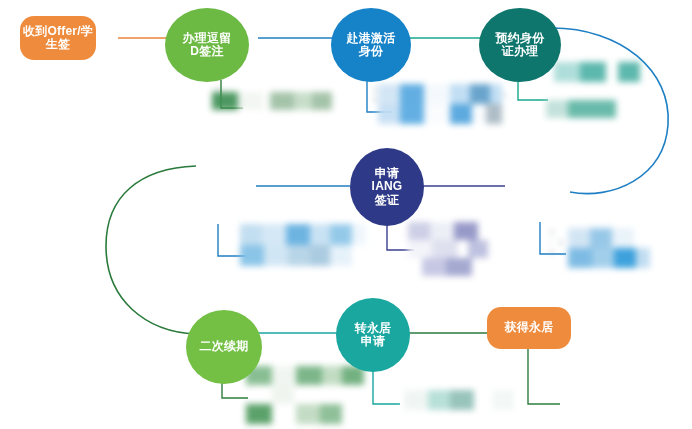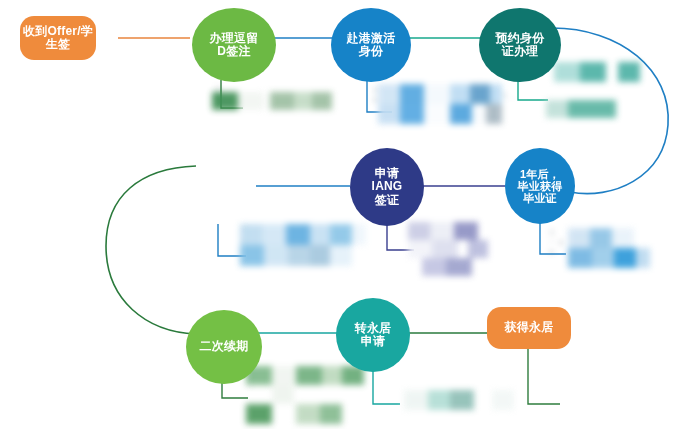--- a/index.html
+++ b/index.html
@@ -23,21 +23,21 @@
   
   .node{position:absolute;z-index:4;display:flex;align-items:center;justify-content:center;
         text-align:center;color:#fff;font-weight:bold;box-sizing:border-box;
         line-height:1.12;letter-spacing:.2px;}
   .node span{display:block;padding:0 2px;}
   .ellipse{border-radius:50%;}
   .pill{border-radius:14px;}
 
   .n-orange{background:#ef8b3c;}
   .n-green{background:#6cb944;}
-  .n-blue{background:#1683c8;}
+  .n-blue{background:#1683c8;font-family:Liberation Serif, serif;}
   .n-teal{background:#0f766e;}
   .n-navy{background:#2e3a87;}
   .n-teal2{background:#19a7a0;}
   .n-lgreen{background:#74c045;}
 </style>
 </head>
 <body>
 
 <div id="stage">
 
@@ -170,48 +170,41 @@
     <i style="left:88px;top:2px;width:22px;height:20px;background:#f2f7f6;"></i>
   </div>
 
   <div class="node pill n-orange" style="left:20px;top:16px;width:76px;height:44px;font-size:12px;">
     <div>
       <span>收到Offer/学</span>
       <span>生签</span>
     </div>
   </div>
 
-  <div class="node ellipse n-green" style="left:192px;top:8px;width:84px;height:74px;font-size:12px;">
+  <div class="node ellipse n-green" style="left:165px;top:8px;width:84px;height:74px;font-size:12px;">
     <div>
       <span>办理逗留</span>
       <span>D签注</span>
     </div>
   </div>
 
   <div class="node ellipse n-blue" style="left:331px;top:8px;width:80px;height:74px;font-size:12px;">
     <div>
       <span>赴港激活</span>
       <span>身份</span>
     </div>
   </div>
 
   <div class="node ellipse n-teal" style="left:479px;top:8px;width:82px;height:74px;font-size:12px;">
     <div>
       <span>预约身份</span>
       <span>证办理</span>
     </div>
   </div>
 
-  <div class="node ellipse n-blue" style="left:505px;top:148px;width:70px;height:76px;font-size:11px;">
-    <div>
-      <span>1年后，</span>
-      <span>毕业获得</span>
-      <span>毕业证</span>
-    </div>
-  </div>
 
   <div class="node ellipse n-navy" style="left:350px;top:148px;width:74px;height:78px;font-size:12px;">
     <div>
       <span>申请</span>
       <span>IANG</span>
       <span>签证</span>
     </div>
   </div>
 
 

